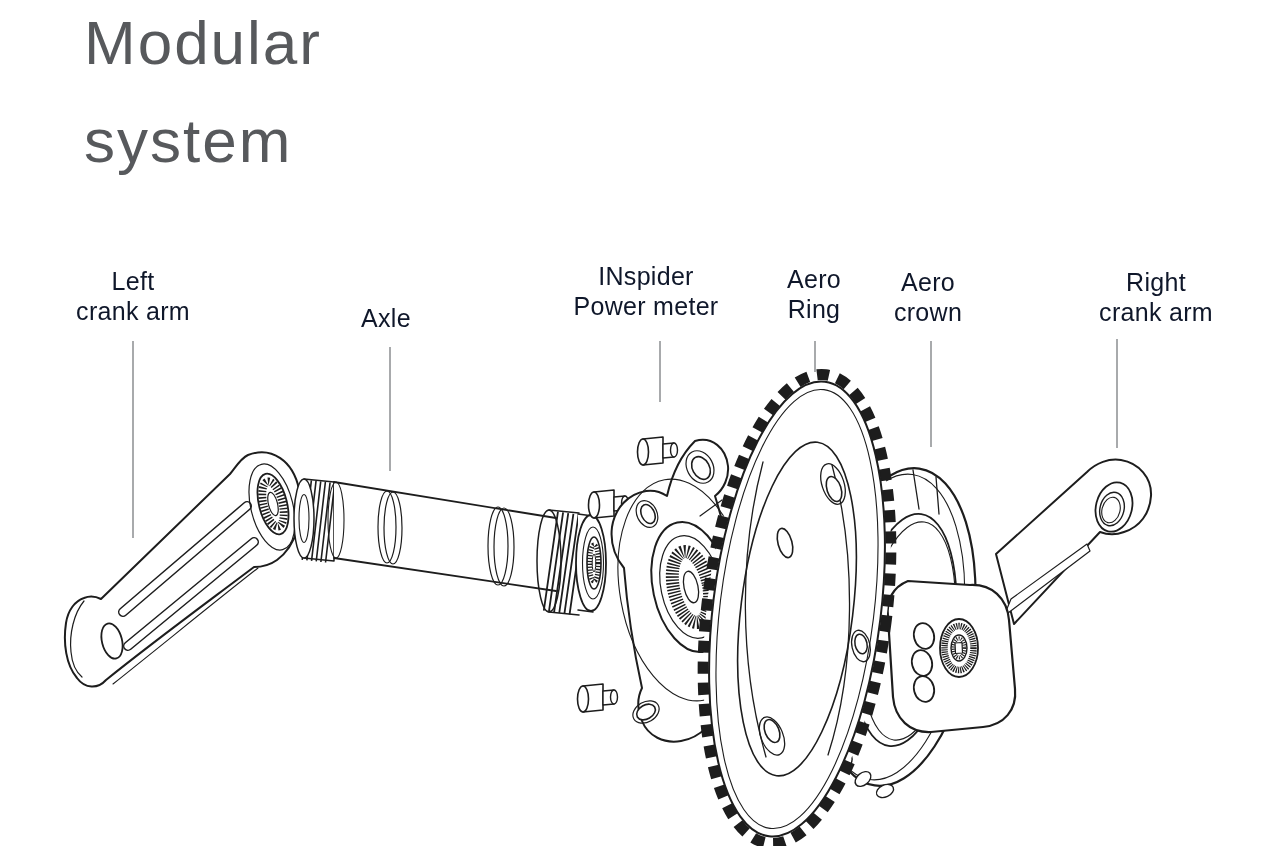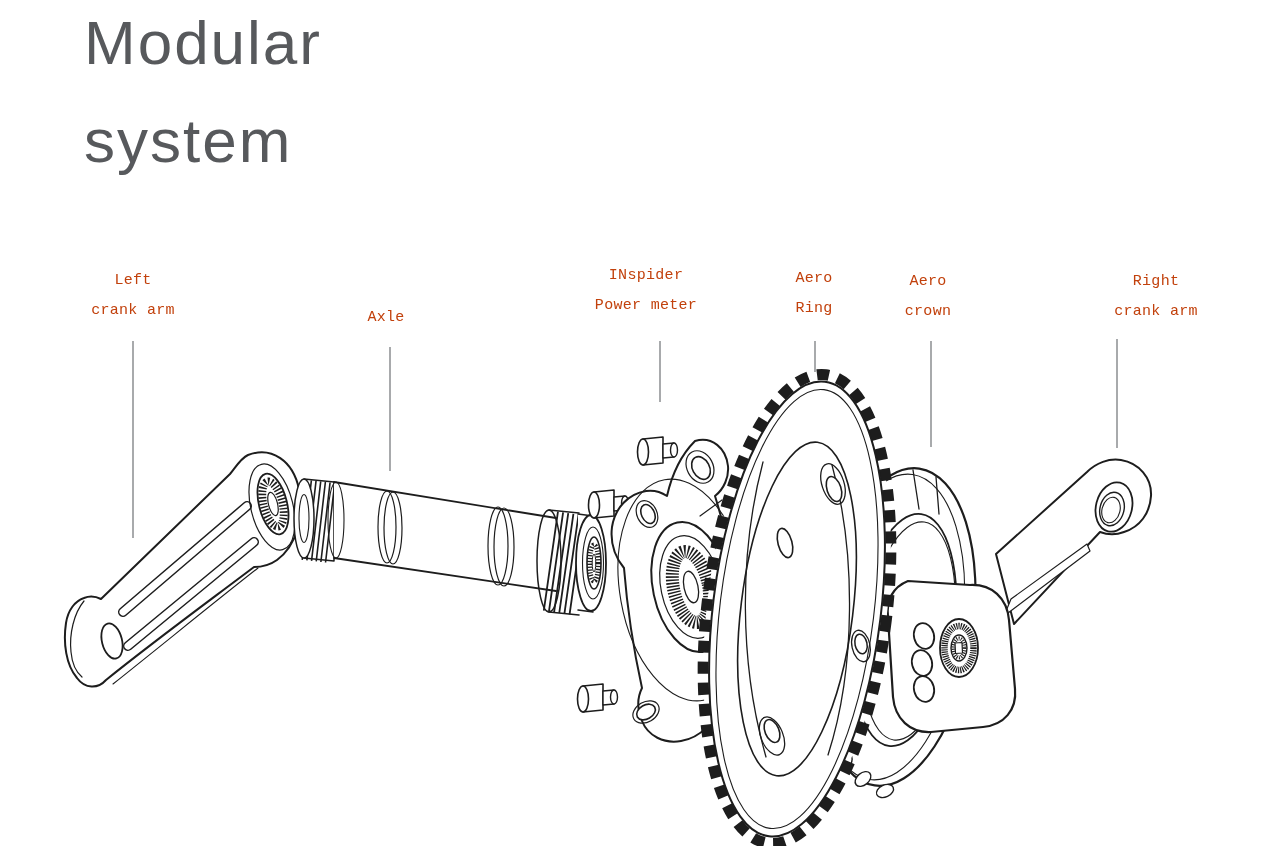--- a/index.html
+++ b/index.html
@@ -8,22 +8,22 @@
     overflow:hidden;font-family:"Liberation Sans",sans-serif;
   }
   .diagram-svg{position:absolute;left:0;top:0;}
   .title{
     position:absolute;left:84px;top:-6px;margin:0;
     font-size:62px;font-weight:200;letter-spacing:2px;line-height:98px;
     color:#57595c;white-space:pre-line;
   }
   .part-label{
     position:absolute;width:200px;text-align:center;
-    font-size:15px;line-height:30px;letter-spacing:.3px;
-    color:#c2410c;white-space:pre-line;font-family:Liberation Mono, monospace;
+    font-size:25px;line-height:30px;letter-spacing:.3px;
+    color:#0f172a;white-space:pre-line;
   }
   .leader{position:absolute;width:2px;background:#a8aaac;}
 </style>
 </head>
 <body>
 
 <div class="canvas">
 
   <svg class="diagram-svg" width="1270" height="846" viewBox="0 0 1270 846">
     <g stroke="#1d1d1d" fill="none" stroke-linecap="round" stroke-linejoin="round">

